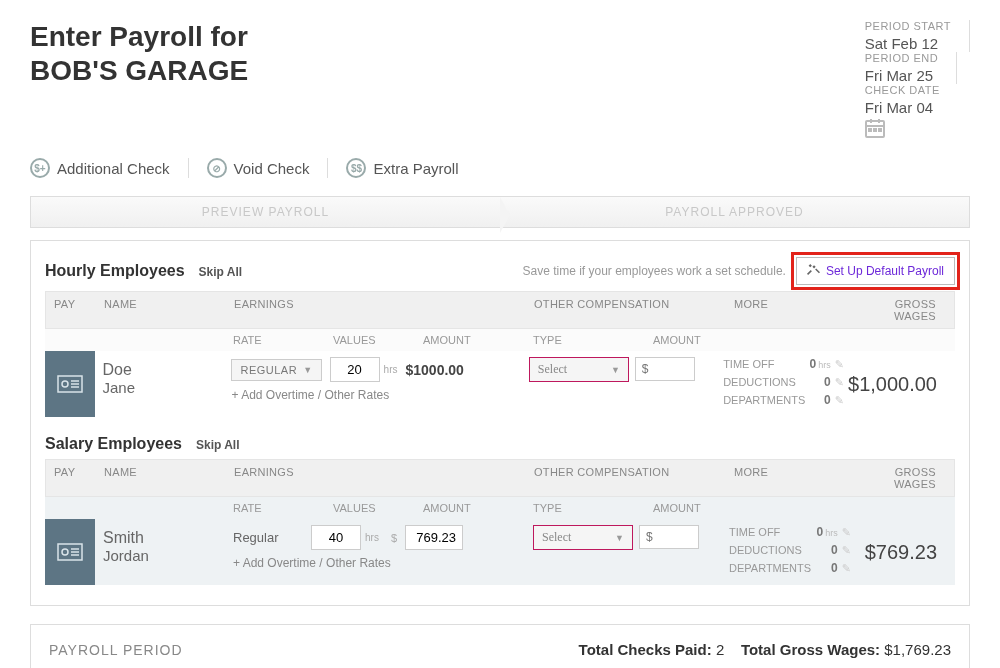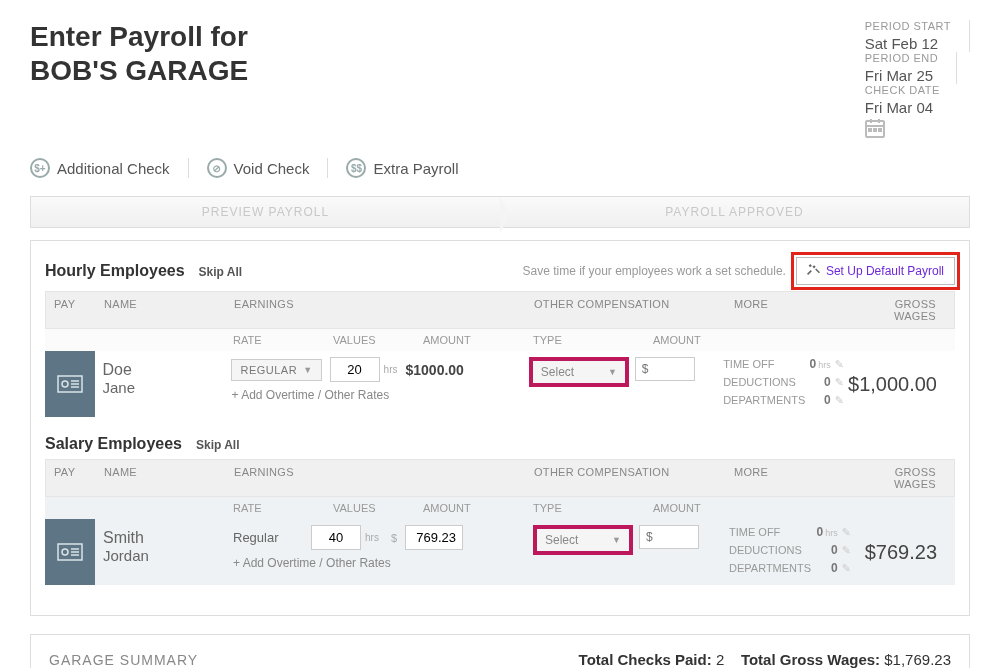--- a/index.html
+++ b/index.html
@@ -14,21 +14,21 @@
   .cal-icon { margin-left: 16px; color: #bbb; }
   .action-links { display: flex; align-items: center; gap: 18px; margin-bottom: 18px; color: #555; font-size: 15px; }
   .action-link { display: flex; align-items: center; gap: 7px; cursor: pointer; }
   .action-sep { width: 1px; height: 20px; background: #ddd; }
   .circ-icon { width: 20px; height: 20px; border: 2px solid #9aa; border-radius: 50%; display: inline-flex; align-items: center; justify-content: center; font-size: 10px; color: #9aa; font-weight: bold; }
   .steps { display: flex; border: 1px solid #ddd; margin-bottom: 12px; }
   .step { flex: 1; text-align: center; padding: 8px 0; font-size: 12px; letter-spacing: 1px; color: #c8c8c8; position: relative; background: linear-gradient(#fafafa,#f0f0f0); }
   .step.active { color: #666; background: #fff; }
   .step::after { content: ""; position: absolute; right: -10px; top: 0; width: 0; height: 0; border-top: 18px solid transparent; border-bottom: 18px solid transparent; border-left: 10px solid #f4f4f4; z-index: 1; }
   .step:last-child::after { display: none; }
-  .main-box { border: 1px solid #ddd; padding: 10px 14px 30px; margin-bottom: 18px; }
+  .main-box { border: 1px solid #ddd; padding: 10px 14px 20px; margin-bottom: 18px; }
   .section-head { display: flex; align-items: center; justify-content: space-between; margin: 6px 0 6px; }
   .section-head-left { display: flex; align-items: baseline; gap: 14px; }
   .section-title { font-size: 16px; font-weight: 700; color: #333; }
   .skip-all { font-size: 12px; font-weight: 700; color: #555; cursor: pointer; }
   .hint-row { display: flex; align-items: center; gap: 10px; }
   .hint-text { font-size: 12px; color: #999; }
   .btn-outline { display: flex; align-items: center; gap: 6px; border: 1px solid #bbb; background: #fff; padding: 5px 10px; font-size: 12px; color: #6d28d9; cursor: pointer; }
   .highlight-red { outline: 3px solid #e2231a; outline-offset: 2px; }
   .col-head-row { display: flex; background: #f0f0f0; border: 1px solid #e5e5e5; font-size: 11px; color: #888; letter-spacing: 0.3px; }
   .col-head-row > div { padding: 6px 8px; }
@@ -49,21 +49,21 @@
   .earn-cell { width: 300px; padding: 6px 8px; }
   .earn-line { display: flex; align-items: center; gap: 8px; margin-bottom: 6px; }
   .rate-dd { display: inline-flex; align-items: center; gap: 6px; border: 1px solid #ccc; background: #f5f5f5; padding: 4px 8px; font-size: 11px; color: #777; cursor: pointer; letter-spacing: 0.5px; }
   .rate-text { font-size: 13px; color: #666; width: 70px; display: inline-block; }
   .val-input { width: 50px; border: 1px solid #ccc; padding: 4px 6px; font-size: 13px; text-align: center; }
   .hrs-label { font-size: 10px; color: #aaa; margin-left: -4px; }
   .amt-input { width: 58px; border: 1px solid #ccc; padding: 4px 6px; font-size: 13px; text-align: right; }
   .amt-text { font-size: 14px; font-weight: 700; color: #444; width: 80px; }
   .add-link { font-size: 12px; color: #888; cursor: pointer; }
   .comp-cell { width: 200px; padding: 6px 8px; display: flex; align-items: flex-start; gap: 6px; }
-  .sel-dd { display: inline-flex; align-items: center; justify-content: space-between; gap: 8px; border: 4px solid #be185d; background: #f5f5f5; padding: 4px 8px; font-size: 12px; color: #888; width: 100px; cursor: pointer; }
+  .sel-dd { display: inline-flex; align-items: center; justify-content: space-between; gap: 8px; border: 1px solid #be185d; background: #f5f5f5; padding: 4px 8px; font-size: 12px; color: #888; width: 100px; cursor: pointer; font-family: Liberation Serif, serif; }
   .dollar-input { border: 1px solid #ccc; padding: 4px 6px; font-size: 12px; color: #aaa; width: 60px; }
   .more-cell { width: 130px; padding: 6px 4px; font-size: 11px; color: #999; }
   .more-line { display: flex; justify-content: space-between; align-items: center; margin-bottom: 4px; }
   .more-line .num { font-size: 12px; color: #777; font-weight: 600; }
   .tiny-hrs { font-size: 9px; color: #bbb; margin-left: 2px; }
   .pencil { color: #ccc; font-size: 11px; margin-left: 4px; cursor: pointer; }
   .gross-cell { flex: 1; display: flex; align-items: center; justify-content: flex-end; padding-right: 18px; font-size: 20px; color: #444; }
   .row-hourly { background: #fff; }
   .row-salary { background: #eef2f4; }
   .summary-box { border: 1px solid #ddd; padding: 16px 18px; display: flex; justify-content: space-between; align-items: center; }
@@ -290,21 +290,21 @@
           <span>DEPARTMENTS</span>
           <span><span class="num">0</span><span class="pencil">✎</span></span>
         </div>
     </div>
     <div class="gross-cell">$769.23</div>
   </div>
 
 </div>
 
 <div class="summary-box">
-  <span class="summary-title">GARAGE SUMMARY</span>
+  <span class="summary-title">PAYROLL PERIOD</span>
   <span class="summary-right">
     <b>Total Checks Paid:</b>
     <span>2</span>
     &nbsp;&nbsp;
     <b>Total Gross Wages:</b>
     <span>$1,769.23</span>
   </span>
 </div>
 
 </body></html>

